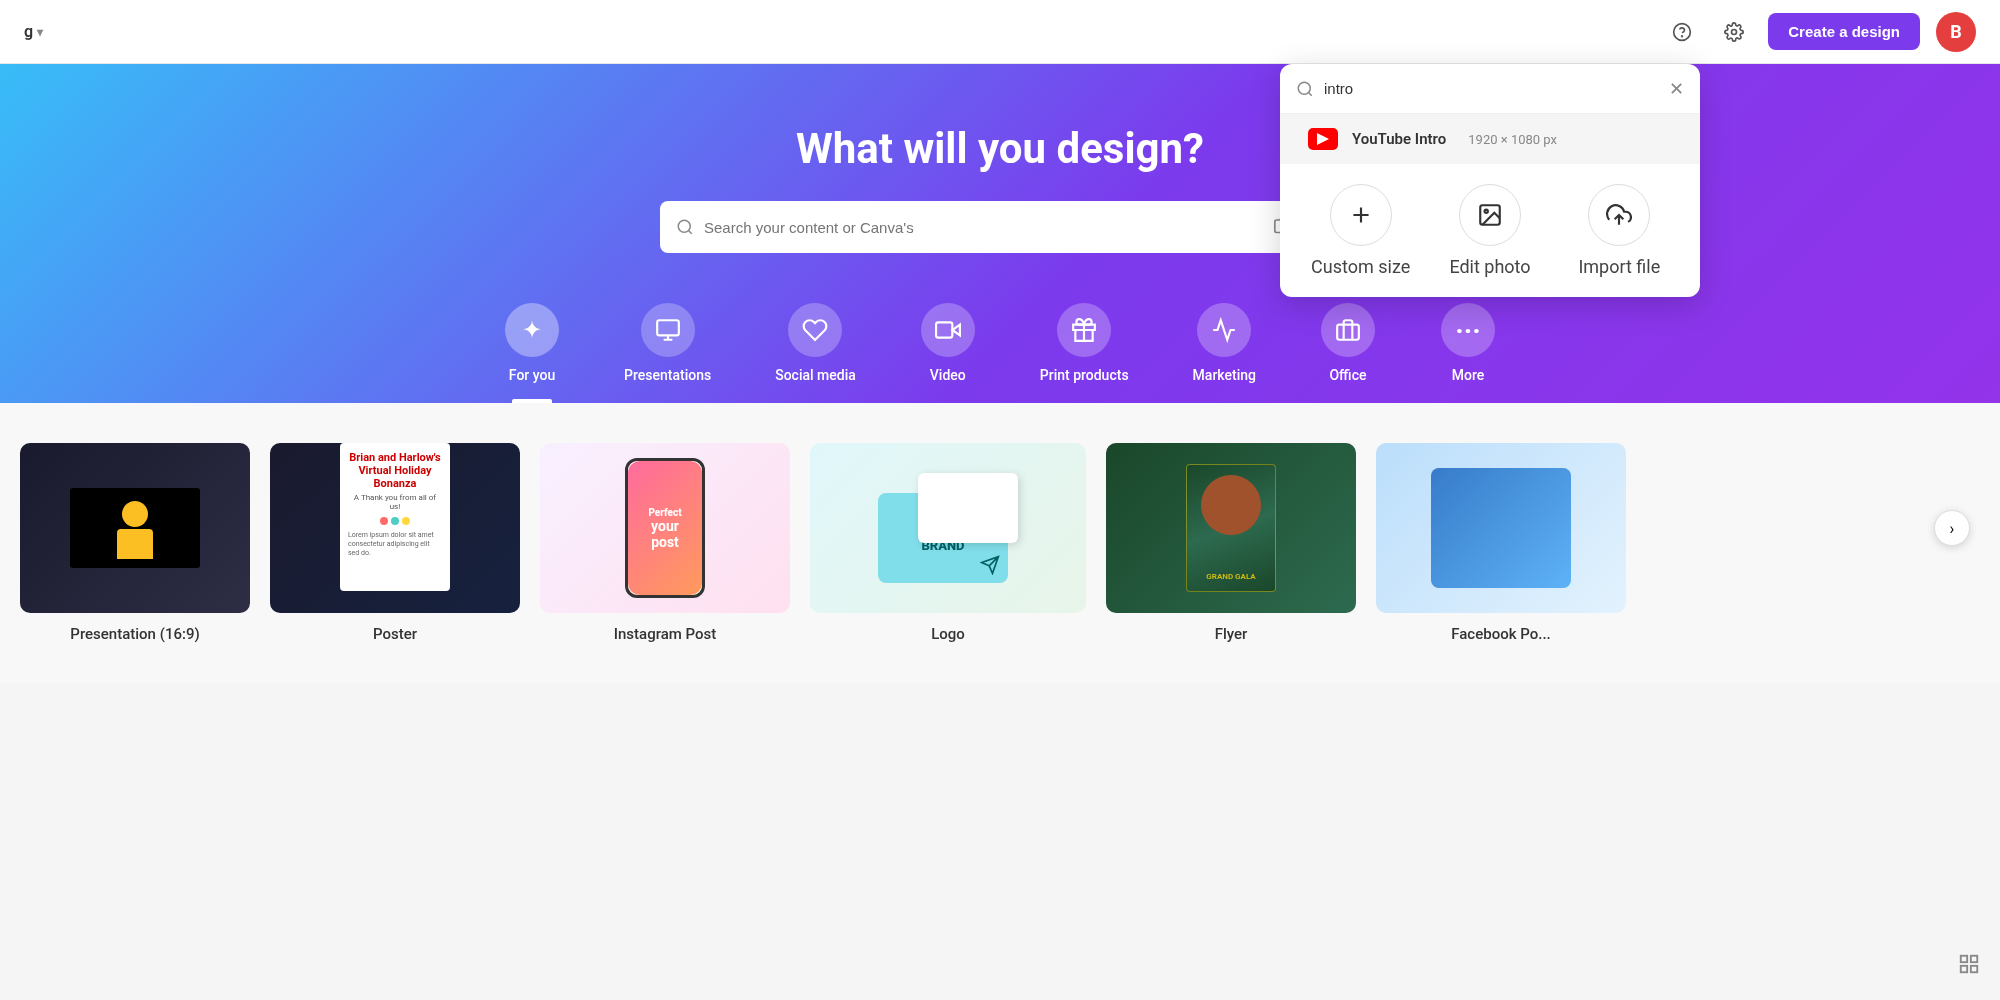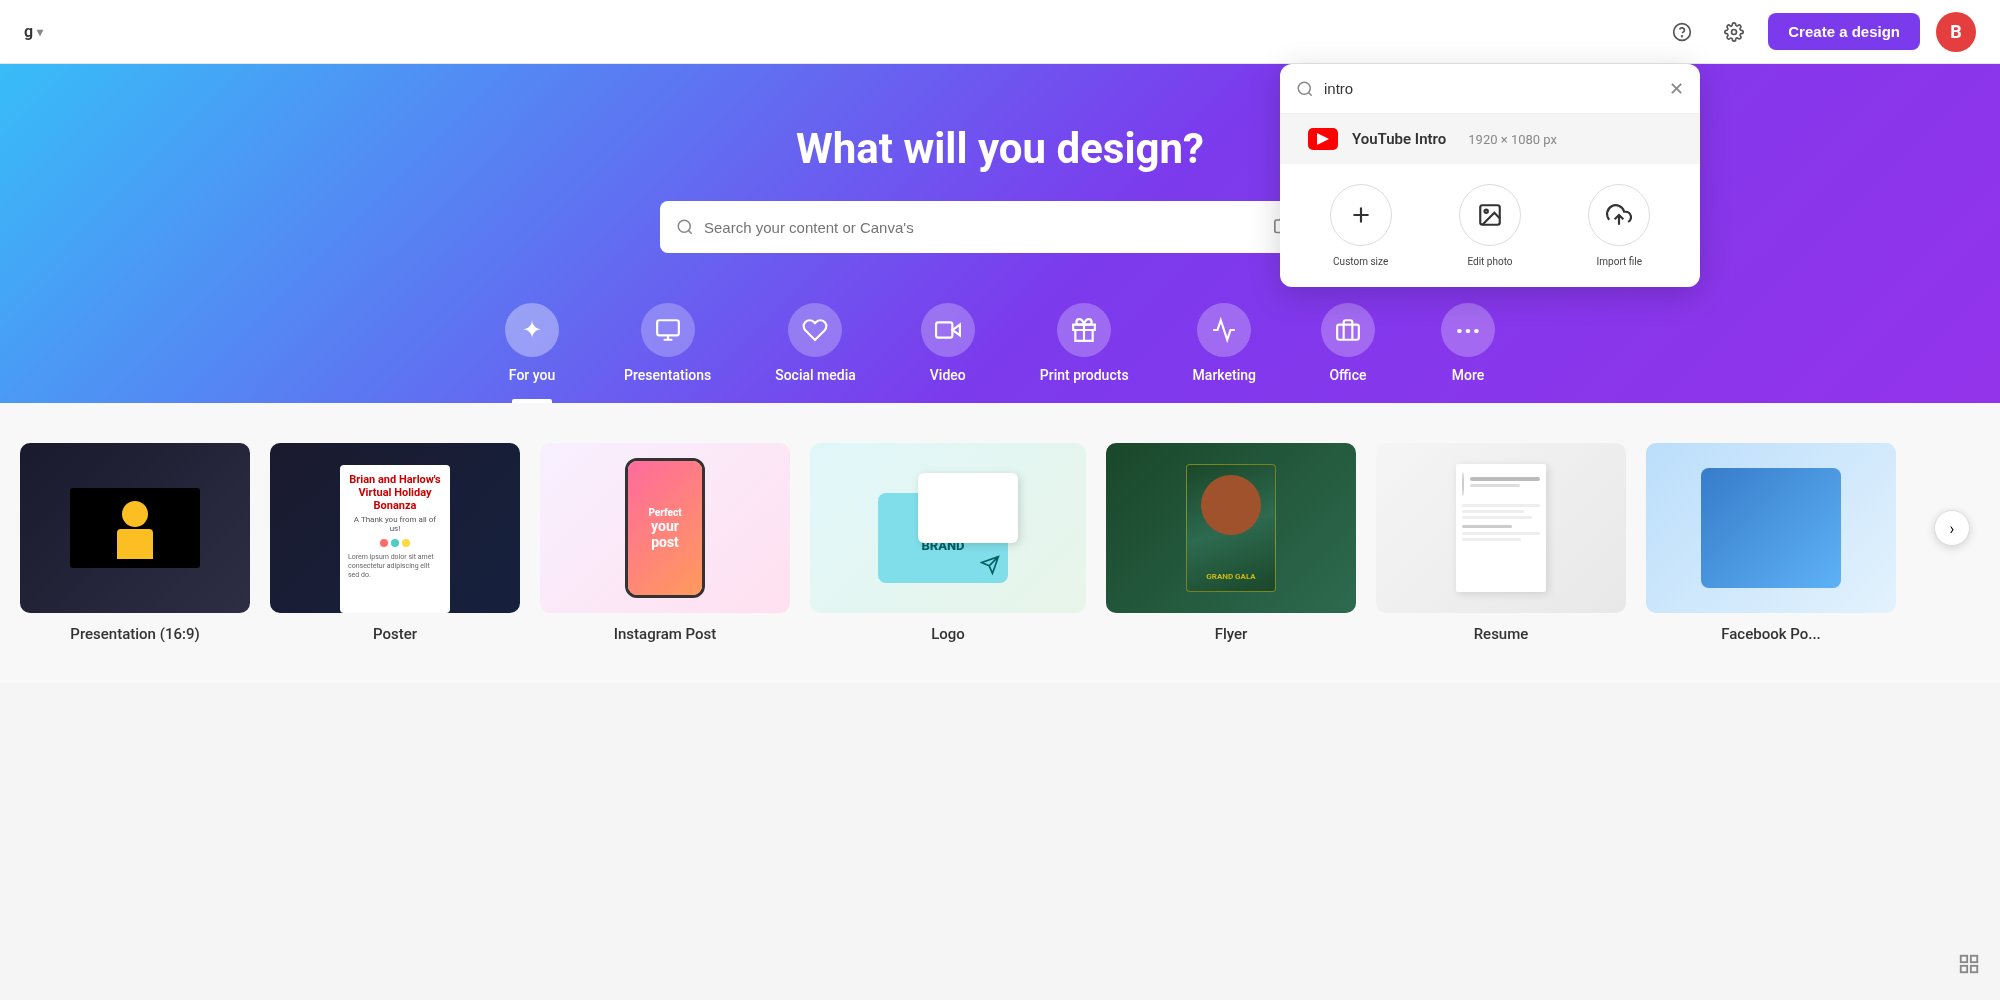--- a/index.html
+++ b/index.html
@@ -235,26 +235,26 @@
       cursor: pointer;
     }
     .action-circle {
       width: 62px; height: 62px;
       border-radius: 50%;
       border: 1.5px solid #ddd;
       display: flex; align-items: center; justify-content: center;
       font-size: 24px;
       background: #fff;
     }
-    .action-label { font-size: 10px; color: #444; }
+    .action-label { font-size: 18px; color: #444; }
 
     
     .card-poster {
       background: linear-gradient(135deg, #1a1a2e, #16213e);
-      display: flex; align-items: flex-end; justify-content: center;
+      display: flex; align-items: flex-start; justify-content: center;
     }
     .card-poster-inner {
       background: #fff;
       width: 110px; height: 148px;
       border-radius: 4px;
       padding: 8px;
       font-size: 9px;
       overflow: hidden;
     }
     .poster-title { font-size: 11px; font-weight: 700; color: #c00; text-align: center; line-height: 1.2; }
@@ -276,20 +276,21 @@
     }
     .phone-screen {
       background: linear-gradient(135deg, #ff6b9d, #ff9a5c);
       width: 100%; height: 100%;
       display: flex; align-items: center; justify-content: center;
       font-size: 8px;
       font-weight: 700;
       color: #fff;
       text-align: center;
       padding: 8px;
+      border-radius: 12px;
     }
 
     .card-logo {
       background: linear-gradient(135deg, #e0f7fa, #e8f5e9);
       display: flex; align-items: center; justify-content: center;
     }
 
     .card-flyer {
       background: linear-gradient(135deg, #1a472a, #2d6a4f);
       display: flex; align-items: center; justify-content: center;
@@ -538,40 +539,20 @@
       <div class="card" style="width:250px;">
         <div class="card-thumb card-flyer">
           <div class="flyer-inner">
             <div class="flyer-circle"></div>
             <div style="position:absolute;bottom:10px;left:0;right:0;text-align:center;font-size:8px;color:rgba(255,215,0,0.8);font-weight:600;">GRAND GALA</div>
           </div>
         </div>
         <div class="card-label">Flyer</div>
       </div>
 
-      <div class="card" style="width:250px;">
-        <div class="card-thumb card-resume">
-          <div class="resume-inner">
-            <div style="display:flex;align-items:center;gap:6px;margin-bottom:8px;">
-              <div style="width:24px;height:24px;border-radius:50%;background:#ccc;"></div>
-              <div>
-                <div class="resume-line dark" style="height:4px;width:70px;background:#bbb;border-radius:2px;margin-bottom:3px;"></div>
-                <div class="resume-line" style="height:3px;width:50px;background:#ddd;border-radius:2px;"></div>
-              </div>
-            </div>
-            <div class="resume-line" style="height:3px;width:100%;background:#eee;border-radius:2px;margin-bottom:3px;"></div>
-            <div class="resume-line" style="height:3px;width:80%;background:#eee;border-radius:2px;margin-bottom:3px;"></div>
-            <div class="resume-line" style="height:3px;width:90%;background:#eee;border-radius:2px;margin-bottom:6px;"></div>
-            <div class="resume-line dark" style="height:3px;width:50px;background:#ccc;border-radius:2px;margin-bottom:4px;"></div>
-            <div class="resume-line" style="height:3px;width:100%;background:#eee;border-radius:2px;margin-bottom:3px;"></div>
-            <div class="resume-line" style="height:3px;width:75%;background:#eee;border-radius:2px;"></div>
-          </div>
-        </div>
-        <div class="card-label">Resume</div>
-      </div>
 
       <div class="card" style="width:250px;">
         <div class="card-thumb card-fb">
           <div style="width:140px;height:120px;background:linear-gradient(135deg,#1565c0,#42a5f5);border-radius:8px;display:flex;align-items:center;justify-content:center;overflow:hidden;position:relative;">
             <div style="position:absolute;top:0;left:0;right:0;bottom:0;background:rgba(255,255,255,0.15);"></div>
           </div>
         </div>
         <div class="card-label">Facebook Po...</div>
       </div>
     </div>

